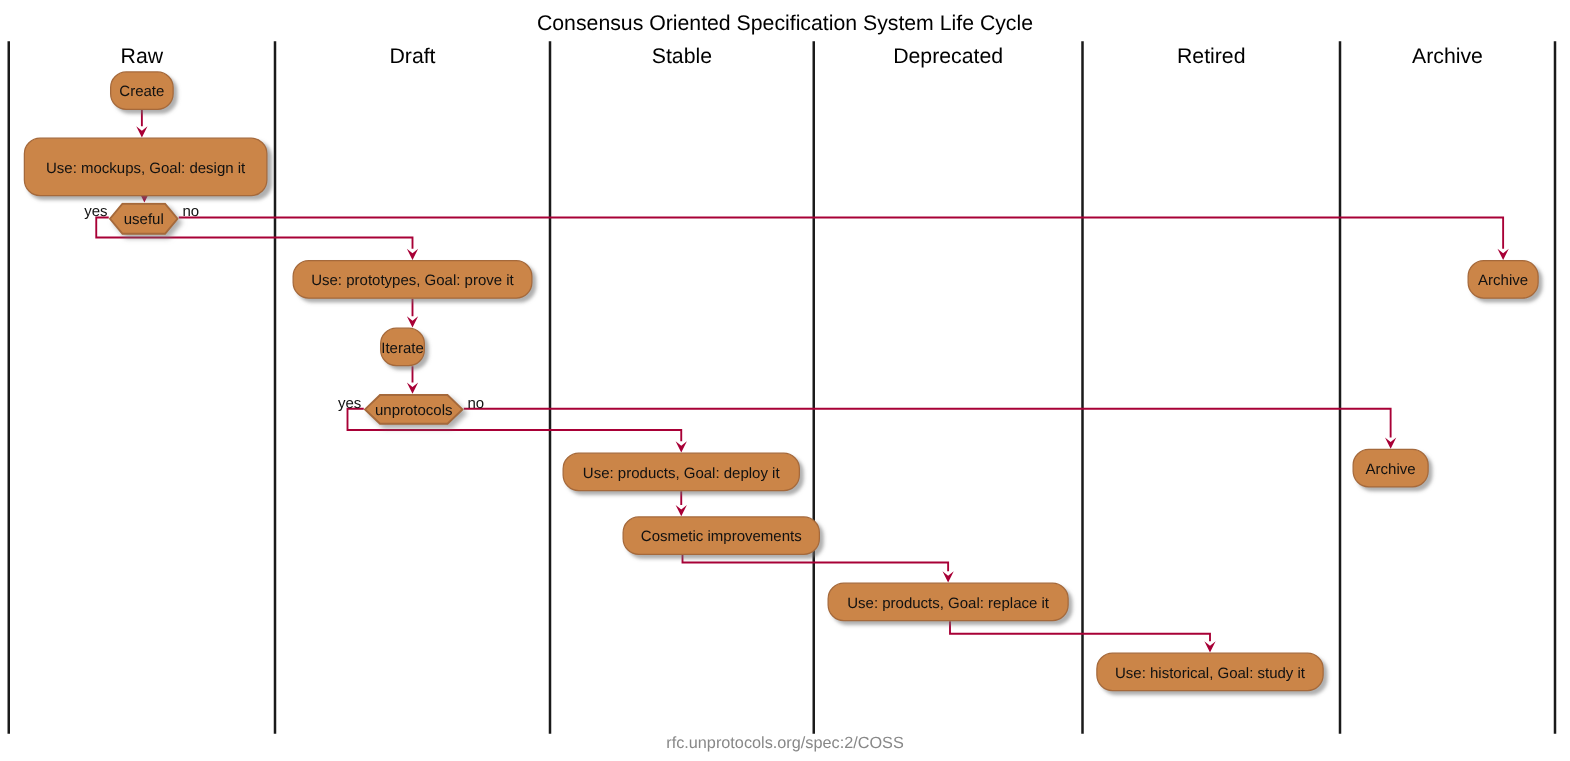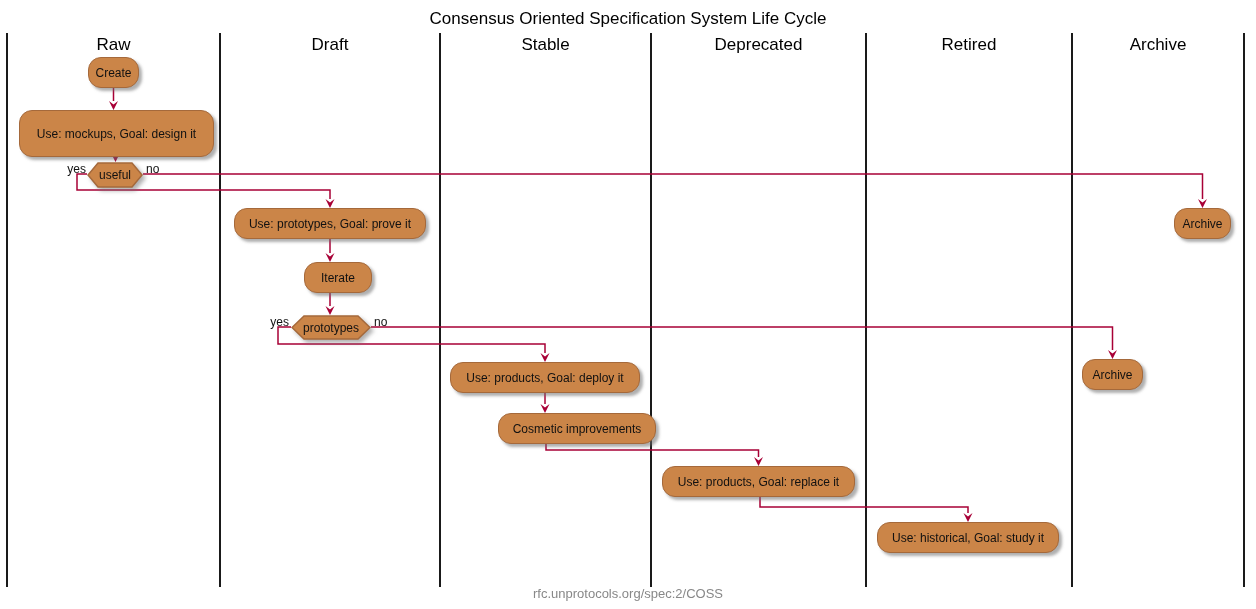--- a/index.html
+++ b/index.html
@@ -39,21 +39,21 @@
     border:1.5px solid var(--node-border,#A5693B);
     border-radius:13px;
     box-shadow:3px 3px 3px rgba(110,110,110,0.55);
     display:flex;align-items:center;justify-content:center;
     font-size:12px;color:#111;white-space:nowrap;
     box-sizing:border-box;
   }
   .n-create{left:88px;top:57px;width:51px;height:31px;}
   .n-mockups{left:19px;top:110px;width:195px;height:47px;}
   .n-prototypes{left:234px;top:208px;width:192px;height:31px;}
-  .n-iterate{left:304px;top:262px;width:68px;height:31px;}
+  .n-iterate{left:304px;top:262px;width:36px;height:31px;}
   .n-deploy{left:450px;top:362px;width:190px;height:31px;}
   .n-cosmetic{left:466px;top:413px;width:158px;height:31px;margin-left:32px;}
   .n-replace{left:662px;top:466px;width:193px;height:31px;}
   .n-historical{left:877px;top:522px;width:182px;height:31px;}
   .n-archive1{left:1174px;top:208px;width:57px;height:31px;}
   .n-archive2{left:1082px;top:359px;width:61px;height:31px;}
   .hex{
     position:absolute;
     filter:drop-shadow(3px 3px 2px rgba(110,110,110,0.55));
   }
@@ -139,21 +139,21 @@
   <div class="hex h-useful">
     <svg width="56" height="26" viewBox="0 0 56 26">
       <polygon points="11,1 45,1 55,13 45,25 11,25 1,13"></polygon>
     </svg>
     <span class="hex-label">useful</span>
   </div>
   <div class="hex h-successful">
     <svg width="80" height="25" viewBox="0 0 80 25">
       <polygon points="13,1 67,1 79,12.5 67,24 13,24 1,12.5"></polygon>
     </svg>
-    <span class="hex-label">prototypes</span>
+    <span class="hex-label">unprotocols</span>
   </div>
 
   <span class="branch-label bl-useful-yes">yes</span>
   <span class="branch-label bl-useful-no">no</span>
   <span class="branch-label bl-successful-yes">yes</span>
   <span class="branch-label bl-successful-no">no</span>
 
   <div class="footer">rfc.unprotocols.org/spec:2/COSS</div>
 
 </div>

